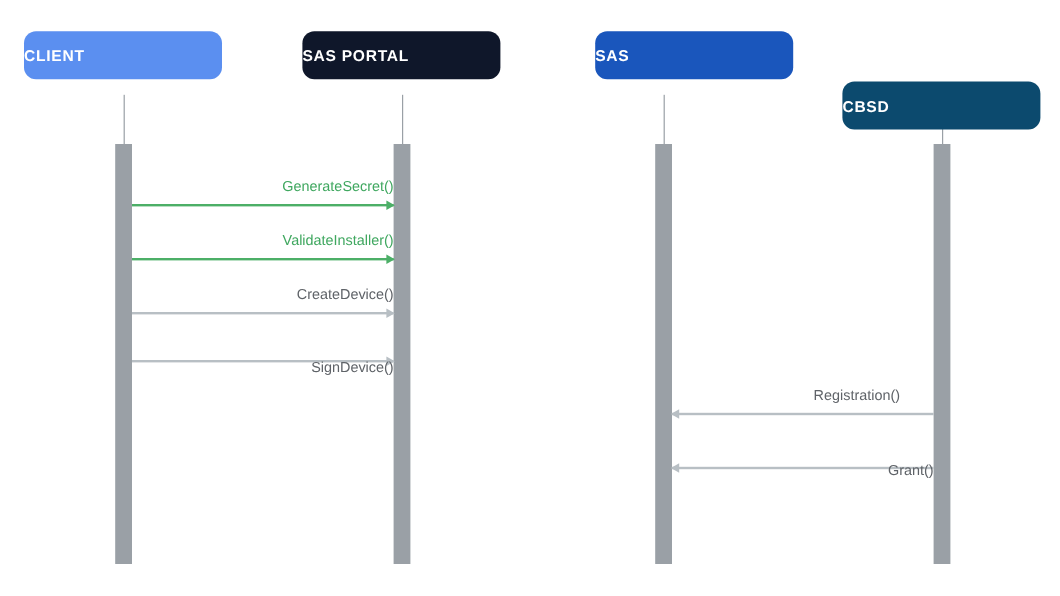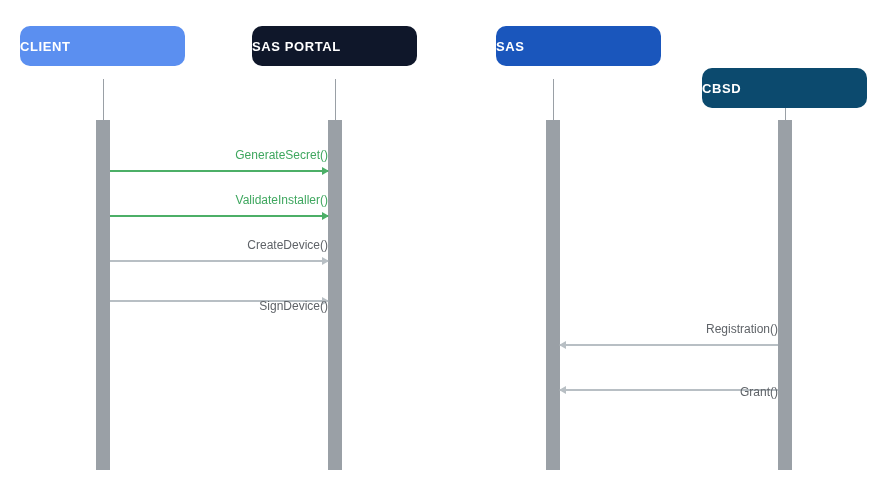--- a/index.html
+++ b/index.html
@@ -113,21 +113,21 @@
       <div class="message-label" style="left: 110px; width: 218px; top: 238px; color: rgb(95, 99, 104);">CreateDevice()</div>
       <div class="message to-right" style="left: 110px; top: 300px; width: 218px;">
         <div class="line" style="background: rgb(184, 191, 196);"></div>
         <div class="head" style="border-left-color: rgb(184, 191, 196);"></div>
       </div>
       <div class="message-label" style="left: 110px; width: 218px; top: 278px; color: rgb(95, 99, 104); margin-top: 21px;">SignDevice()</div>
       <div class="message to-left" style="left: 560px; top: 344px; width: 218px;">
         <div class="line" style="background: rgb(184, 191, 196);"></div>
         <div class="head" style="border-right-color: rgb(184, 191, 196);"></div>
       </div>
-      <div class="message-label" style="left: 560px; width: 218px; top: 322px; color: rgb(95, 99, 104);">Registration()</div>
+      <div class="message-label" style="left: 532px; width: 218px; top: 322px; color: rgb(95, 99, 104);">Registration()</div>
       <div class="message to-left" style="left: 560px; top: 389px; width: 218px;">
         <div class="line" style="background: rgb(184, 191, 196);"></div>
         <div class="head" style="border-right-color: rgb(184, 191, 196);"></div>
       </div>
       <div class="message-label" style="left: 560px; width: 218px; top: 385px; color: rgb(95, 99, 104);">Grant()</div>
     </div>
   <div id="participants-layer">
       <div class="participant-box" style="left: 20px; top: 26px; background: rgb(91, 143, 240); color: rgb(255, 255, 255);">
         <span>CLIENT</span>
       </div>

